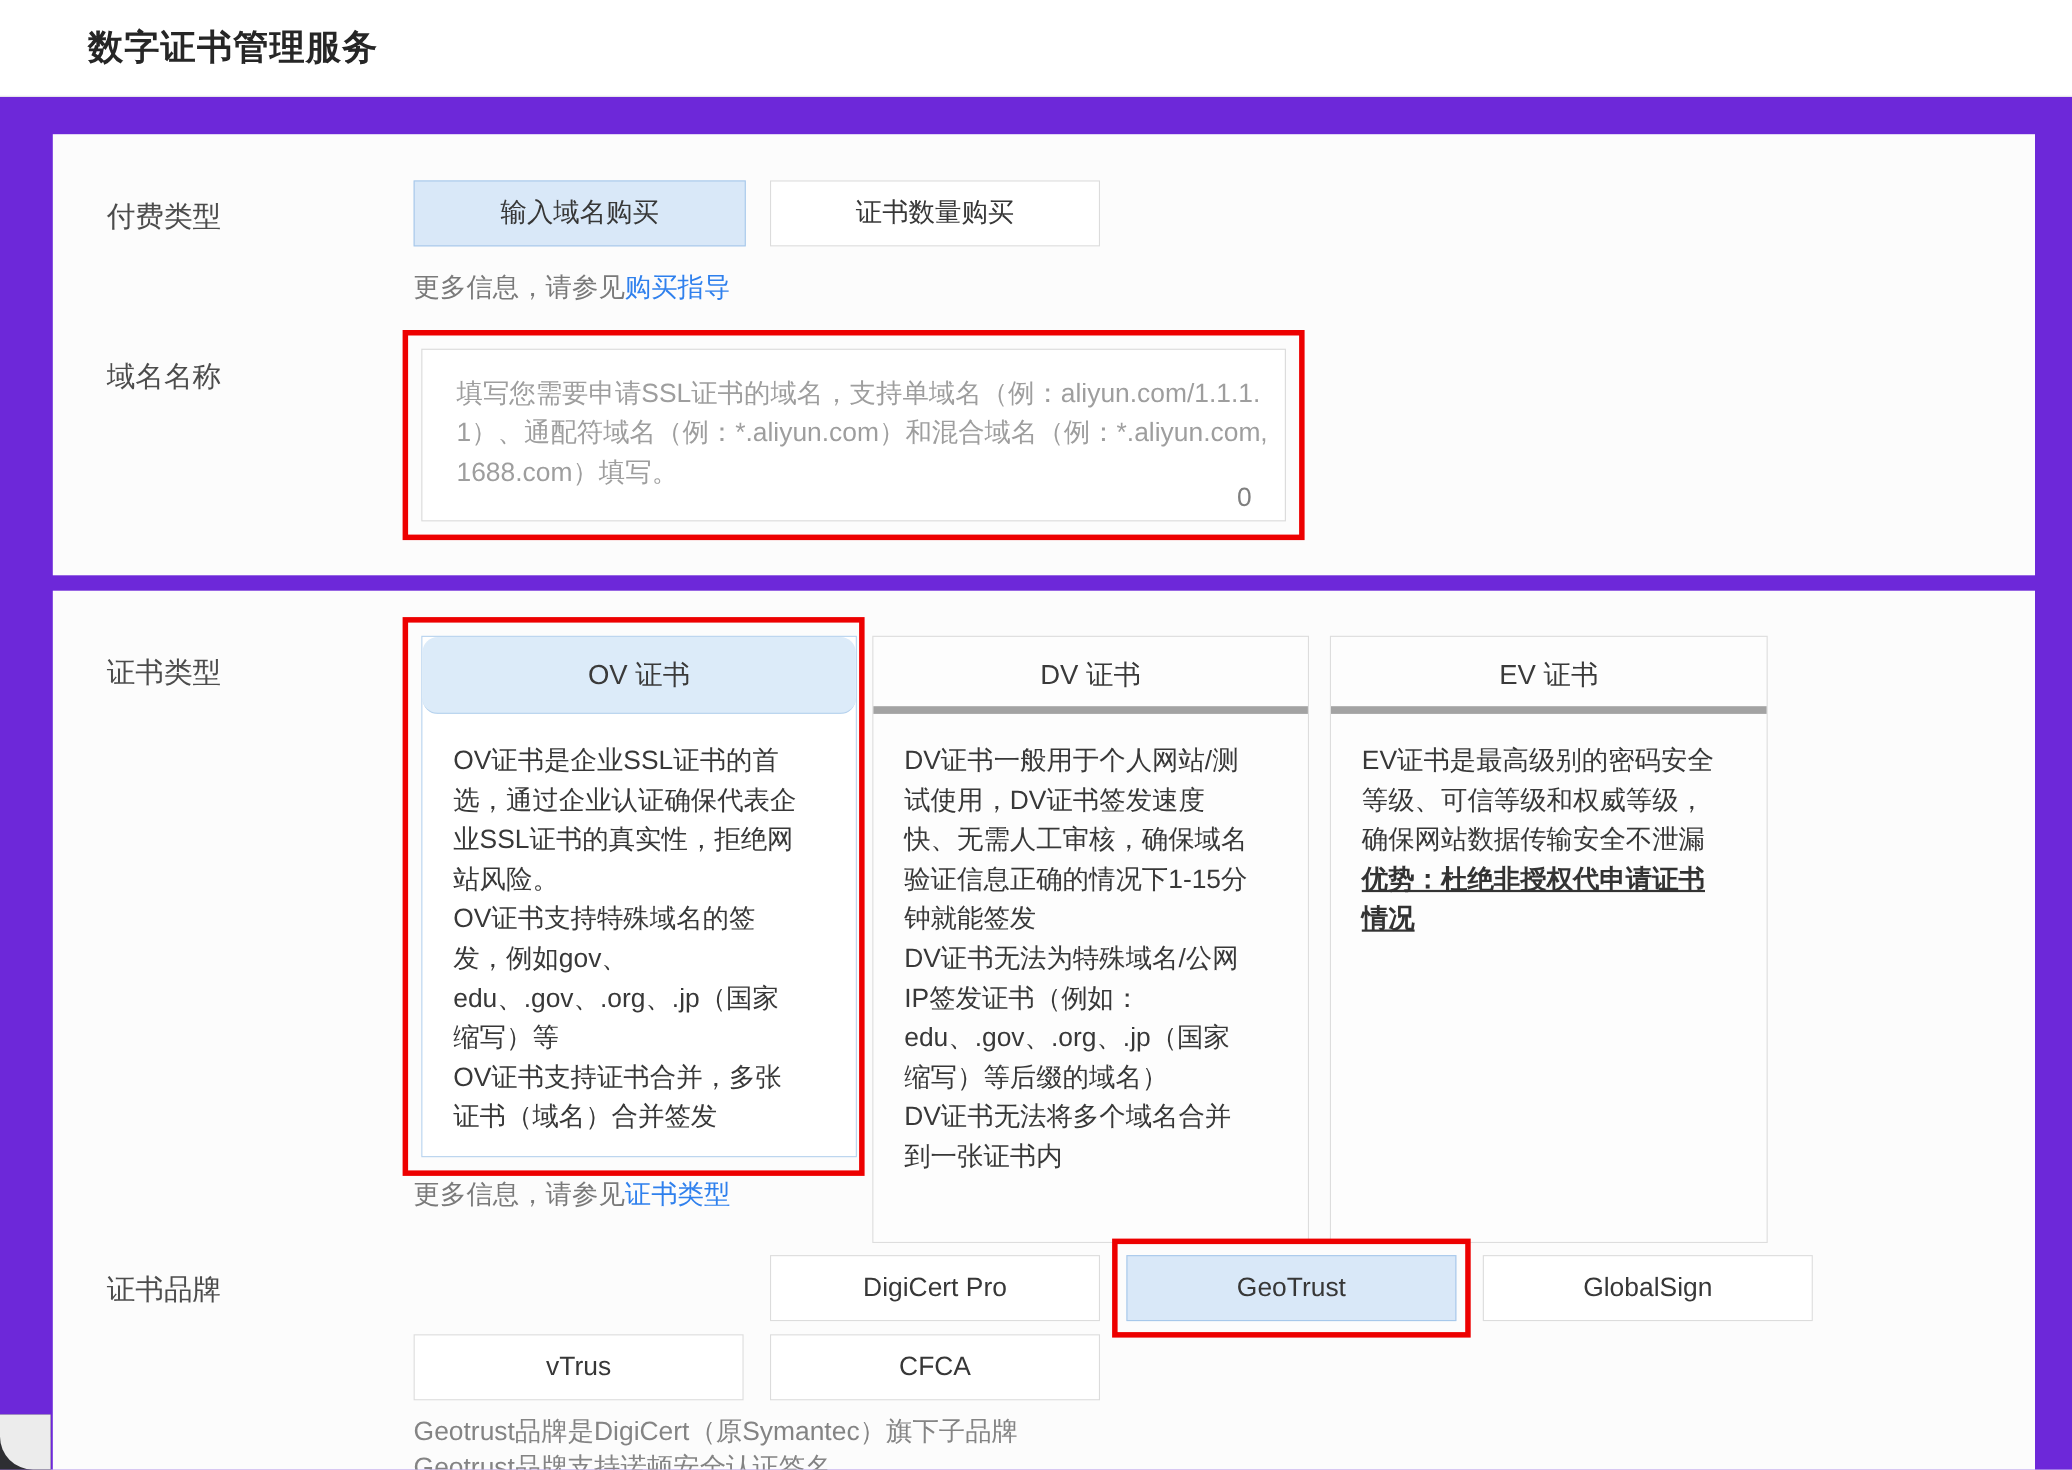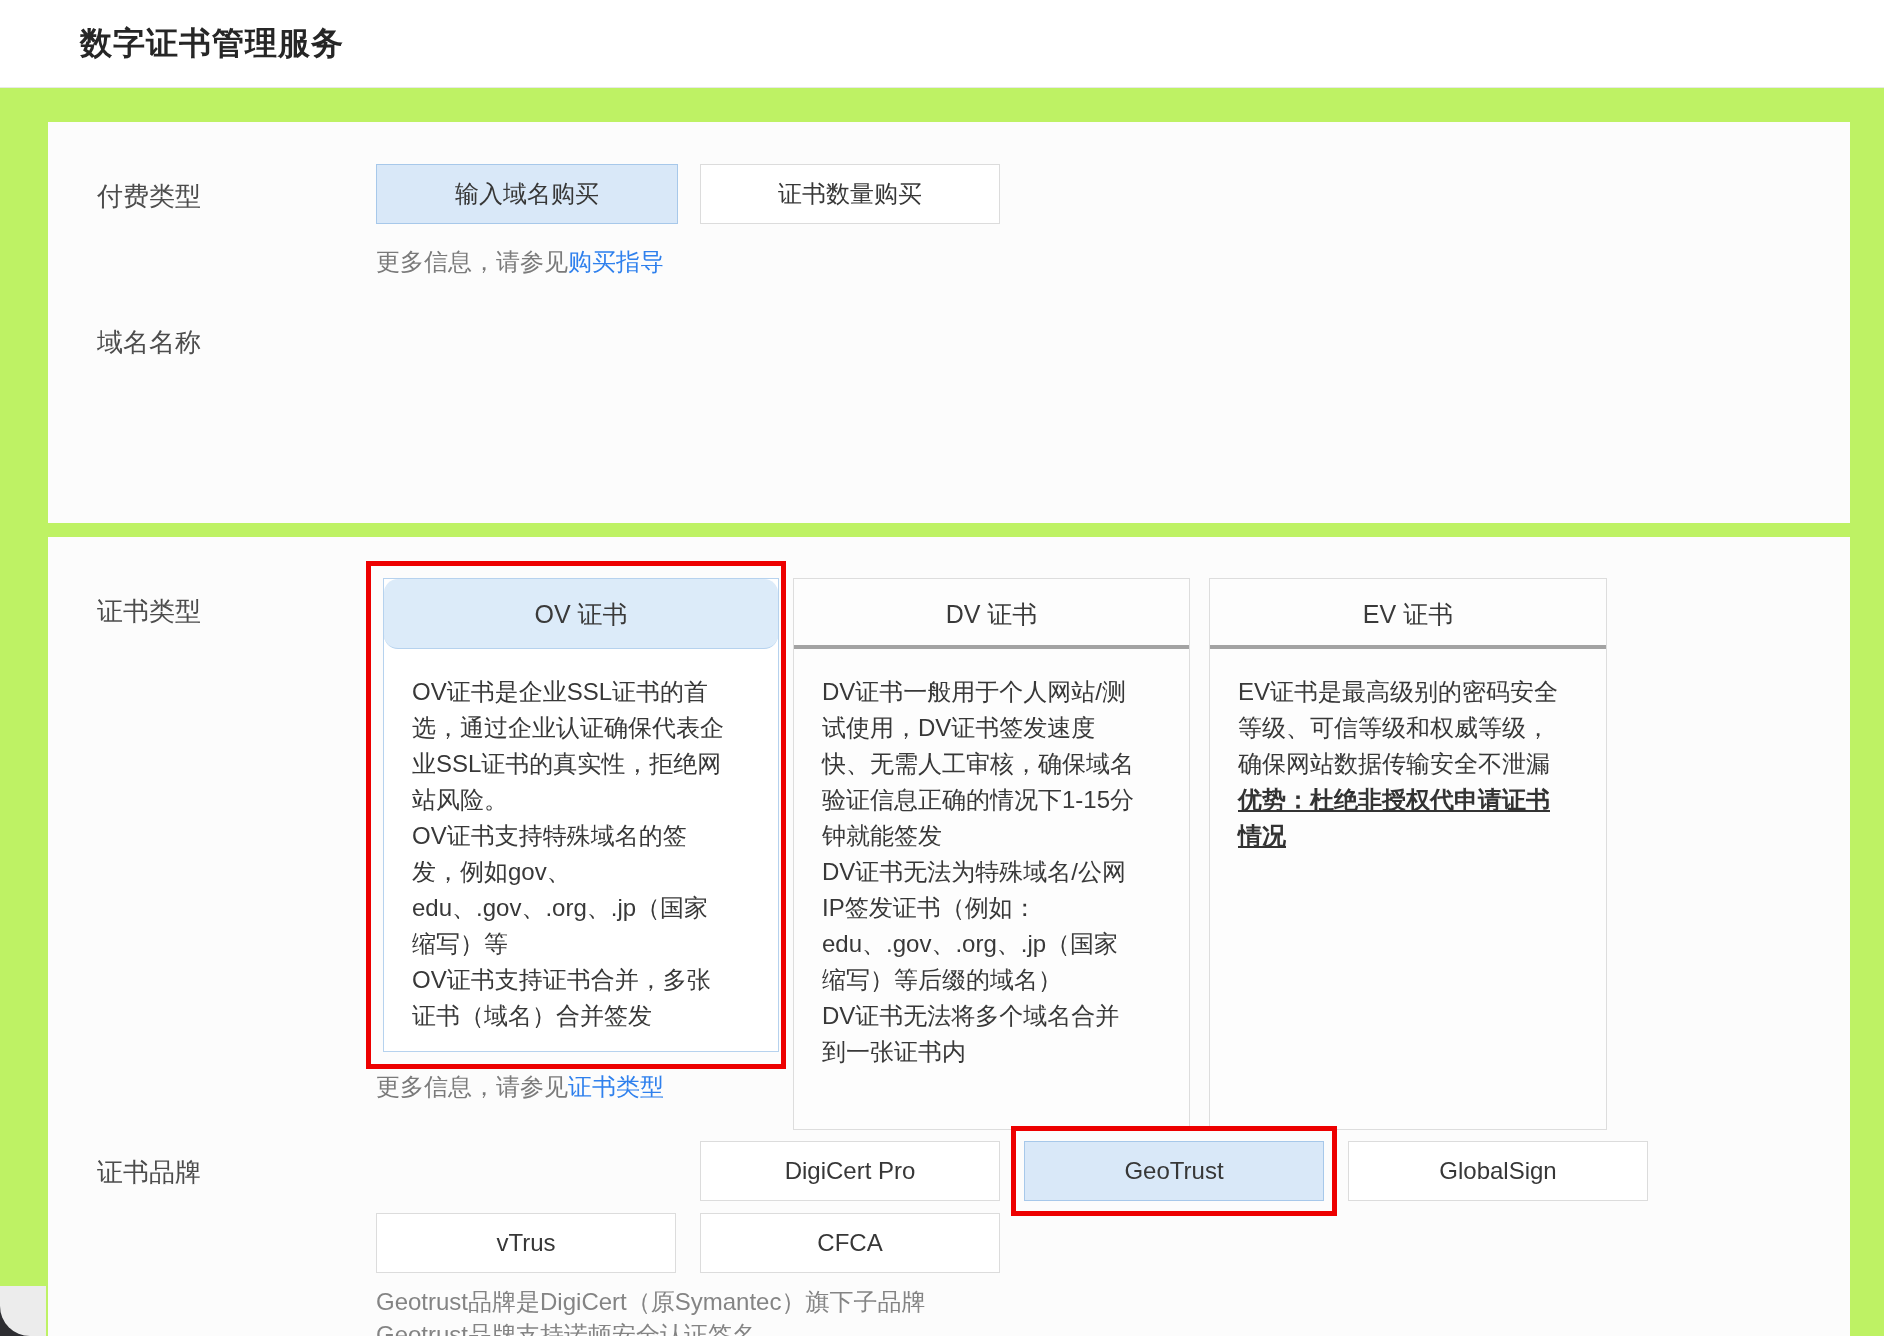--- a/index.html
+++ b/index.html
@@ -1,19 +1,19 @@
 <!DOCTYPE html>
 <html><head>
 <meta charset="utf-8">
 <style>
   * { margin:0; padding:0; box-sizing:border-box; }
   html,body { width:1884px; height:1336px; }
   body { font-family:"Liberation Sans","DejaVu Sans",sans-serif; background:#ececec; overflow:hidden; }
 
-  .screen { position:relative; width:1884px; height:1336px; background:#bef264; }
+  .screen { position:relative; width:1884px; height:1336px; background:#6d28d9; }
 
   
   .topbar { position:absolute; left:0; top:0; width:1884px; height:88px;
             background:#ffffff; border-bottom:1px solid #e8e8e8; }
   .topbar .title { position:absolute; left:80px; top:0; height:86px; line-height:86px;
                    font-size:32px; font-weight:700; color:#262626; letter-spacing:1px; }
 
   
   .card { position:absolute; left:48px; width:1802px; background:#fcfcfc; }
   .card1 { top:122px; height:401px; }
@@ -33,21 +33,21 @@
   
   .input-box { position:absolute; left:12px; top:12px; width:786px; height:157px;
                background:#ffffff; border:1px solid #d9d9d9; }
   .placeholder { position:absolute; left:31px; top:22px; width:742px;
                  font-size:24px; line-height:36px; color:#9e9e9e; white-space:pre-line; }
   .char-count { position:absolute; right:30px; bottom:6px; font-size:24px; color:#7f7f7f; }
 
   
   .type-card { position:absolute; background:#fdfdfd; border:1px solid #dddddd; }
   .type-card .tc-header { height:70px; line-height:70px; text-align:center;
-                          font-size:25px; color:#3a3a3a; border-bottom:4px solid #a3a3a3; }
+                          font-size:25px; color:#3a3a3a; border-bottom:7px solid #a3a3a3; }
   .type-card .tc-body { padding:25px 28px; font-size:24px; line-height:36px;
                         color:#383838; white-space:pre-line; }
   .type-card.ov { background:#ffffff; border:1px solid #b6d2ee; width:396px; height:474px; }
   .type-card.ov .tc-header { background:#dcebf9; border-bottom:1px solid #b6d2ee;border-radius:14px; }
   .tc-advantage { font-weight:700; text-decoration:underline; color:#333333; white-space:pre-line; }
 
   .notes { position:absolute; left:328px; top:748px; font-size:24px; line-height:33px; color:#848484; }
 
   
   .corner-dark { position:absolute; left:0; bottom:0; width:46px; height:50px; background:#2e2e32; }
@@ -69,20 +69,28 @@
 
     <div class="btn selected" style="left:328px; top:42px; width:302px;">输入域名购买</div>
     <div class="btn" style="left:652px; top:42px; width:300px;">证书数量购买</div>
 
     <div class="info-line" style="left:328px; top:122px;">
       <span>更多信息，请参见</span><span class="link">购买指导</span>
     </div>
 
     <div class="form-label" style="top:202px;">域名名称</div>
 
+    <div class="red-box" style="left:318px; top:178px; width:820px; height:191px;">
+      <div class="input-box">
+        <div class="placeholder">填写您需要申请SSL证书的域名，支持单域名（例：aliyun.com/1.1.1.
+1）、通配符域名（例：*.aliyun.com）和混合域名（例：*.aliyun.com,
+1688.com）填写。</div>
+        <div class="char-count">0</div>
+      </div>
+    </div>
   </div>
 
   <div class="card card2">
 
     <div class="form-label" style="top:56px;">证书类型</div>
 
     <div class="red-box" style="left:318px; top:24px; width:420px; height:508px; padding:12px;">
       <div class="type-card ov" style="position:relative;">
         <div class="tc-header">OV 证书</div>
         <div class="tc-body">OV证书是企业SSL证书的首

